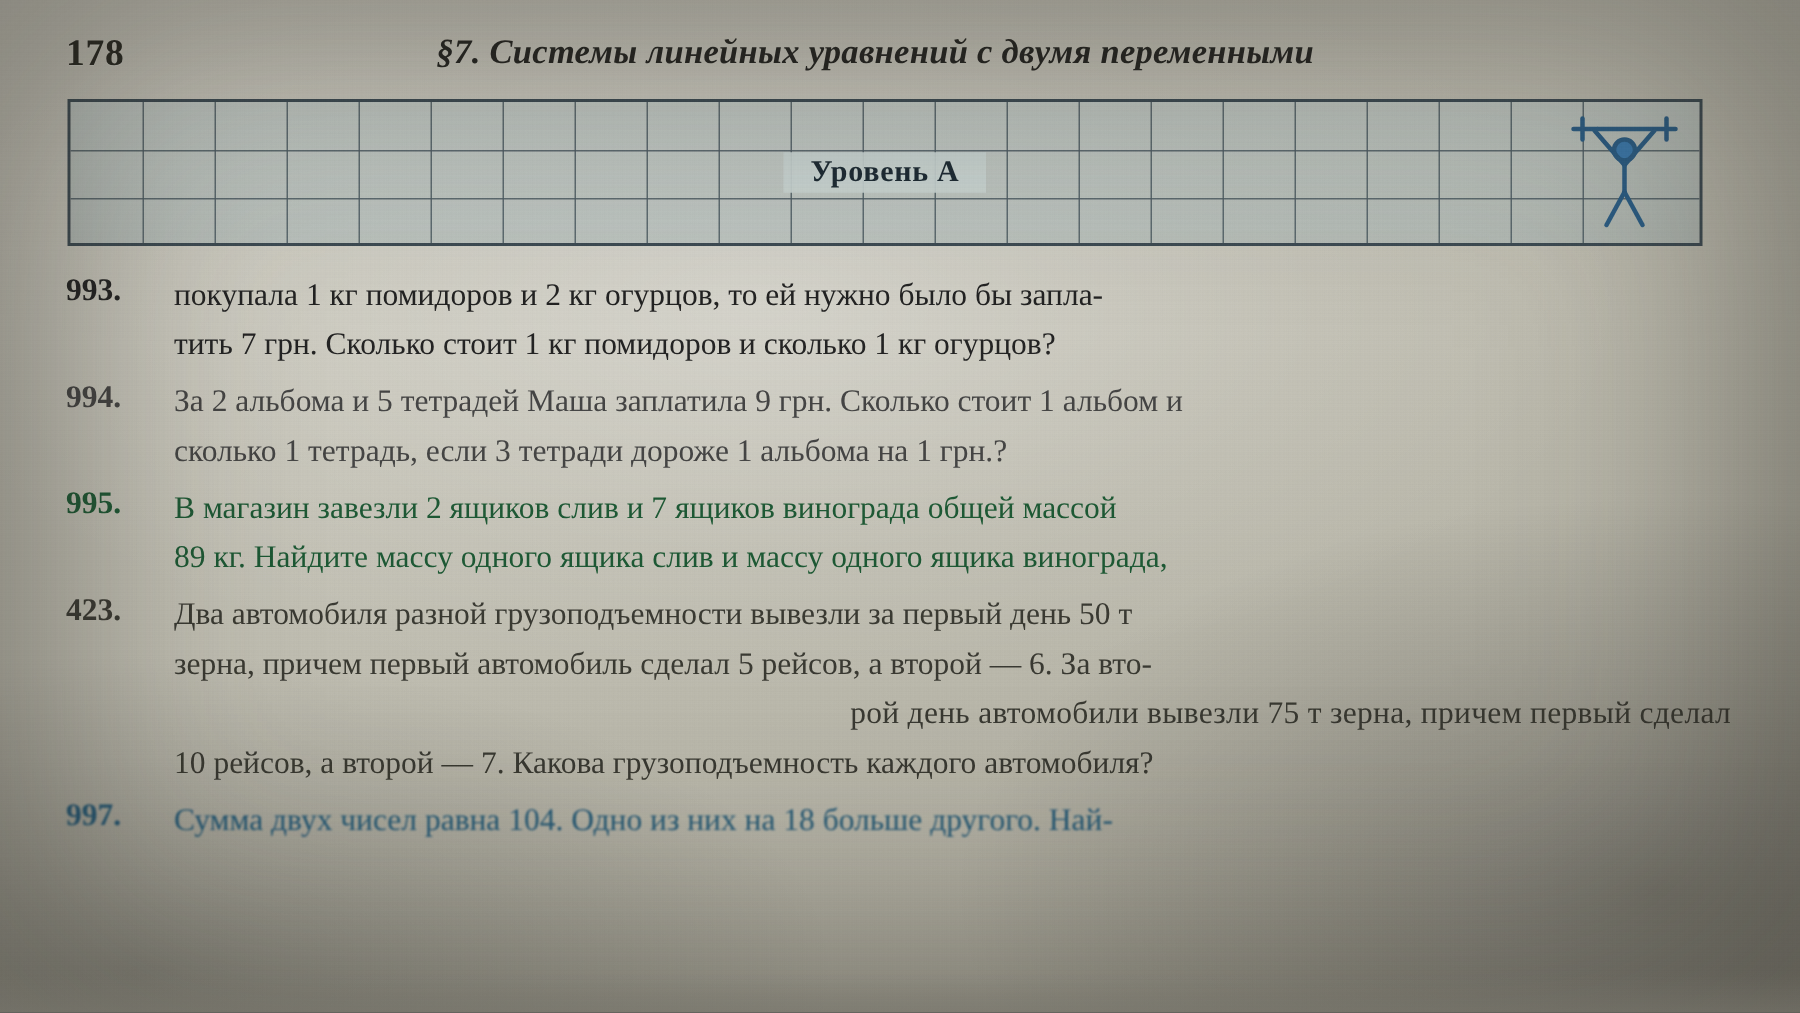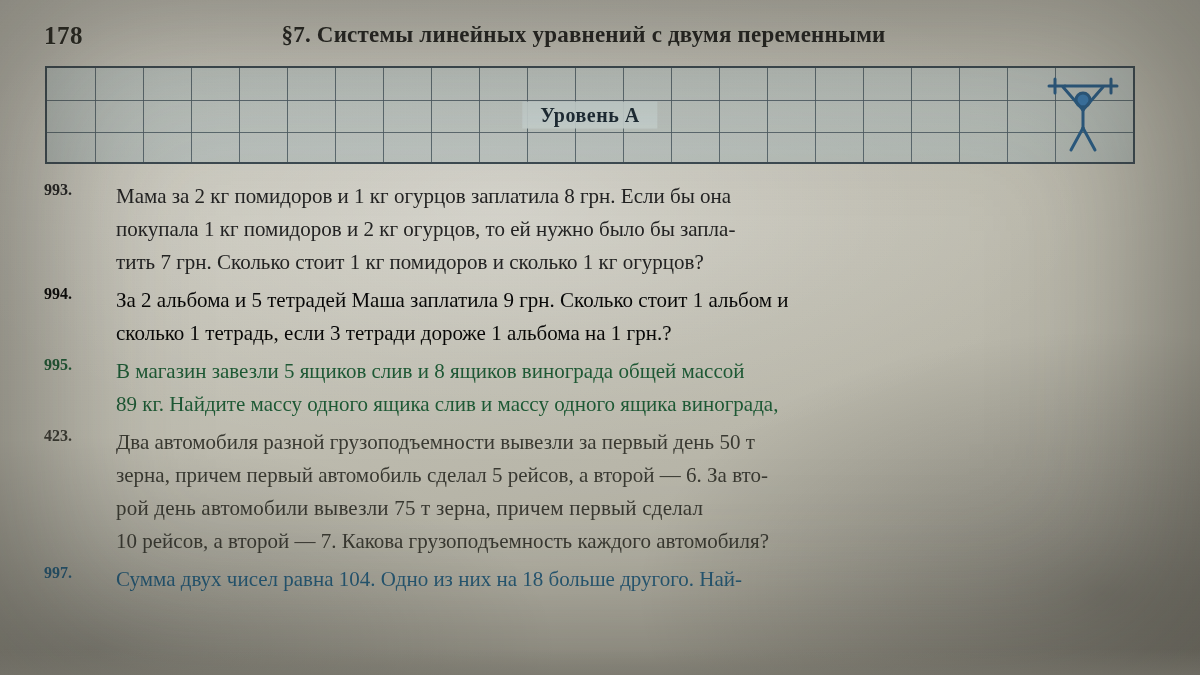--- a/index.html
+++ b/index.html
@@ -60,20 +60,21 @@
   .page-number {
     font-weight: bold;
     font-size: 25px;
     letter-spacing: 0.5px;
     color: #26261f;
     text-shadow: 0 1px 0 rgba(255,255,255,0.25);
   }
   .header-title {
     flex: 1;
     text-align: center;
+    font-style: italic;
     font-weight: bold;
     font-size: 23px;
     color: #232320;
     letter-spacing: 0.2px;
     margin-left: -30px;
     white-space: nowrap;
   }
 
   
   .band {
@@ -132,41 +133,42 @@
     right: 46px;
   }
   .ex {
     display: flex;
     margin-bottom: 5px;
   }
   .ex-num {
     width: 72px;
     flex: 0 0 72px;
     font-weight: bold;
-    font-size: 16px;
+    font-size: 21px;
     text-align: left;
     padding-top: 1px;
     color: #25251f;
   }
   .ex-body {
     flex: 1;
     font-size: 21px;
     line-height: 33px;
     color: #23231e;
   }
   .ln {
     display: block;
     white-space: nowrap;
   }
   .ln.justify {
     letter-spacing: 0.2px;
+    text-align: right;
   }
   
   .ex:nth-child(1) .ex-body, .ex:nth-child(1) .ex-num { color: #222; }
-  .ex:nth-child(2) .ex-body, .ex:nth-child(2) .ex-num { color: #000000; opacity: 0.97; }
+  .ex:nth-child(2) .ex-body, .ex:nth-child(2) .ex-num { color: #404040; opacity: 0.97; }
   .ex:nth-child(3) .ex-body, .ex:nth-child(3) .ex-num { color: #14532d; opacity: 0.95; filter: blur(0.15px); }
   .ex:nth-child(4) .ex-body, .ex:nth-child(4) .ex-num { color: #2e2e27; opacity: 0.92; filter: blur(0.35px); }
   .ex:nth-child(5) .ex-body, .ex:nth-child(5) .ex-num { color: #0c4a6e; opacity: 0.85; filter: blur(0.6px); }
 
   .clip-bottom {
     position: absolute;
     left: 0;
     right: 0;
     bottom: 0;
     height: 26px;
@@ -228,38 +230,37 @@
       </svg>
 
       <div class="band-label">Уровень А</div>
     </div>
 
     <div class="exercises">
 
       <div class="ex">
         <div class="ex-num">993.</div>
         <div class="ex-body">
-          <span class="ln">Мама за 2 кг помидоров и 1 кг огурцов заплатила 8 грн. Если бы она</span>
           <span class="ln">покупала 1 кг помидоров и 2 кг огурцов, то ей нужно было бы запла-</span>
           <span class="ln">тить 7 грн. Сколько стоит 1 кг помидоров и сколько 1 кг огурцов?</span>
         </div>
       </div>
 
       <div class="ex">
         <div class="ex-num">994.</div>
         <div class="ex-body">
           <span class="ln">За 2 альбома и 5 тетрадей Маша заплатила 9 грн. Сколько стоит 1 альбом и</span>
           <span class="ln">сколько 1 тетрадь, если 3 тетради дороже 1 альбома на 1 грн.?</span>
         </div>
       </div>
 
       <div class="ex">
         <div class="ex-num">995.</div>
         <div class="ex-body">
-          <span class="ln">В магазин завезли 5 ящиков слив и 8 ящиков винограда общей массой</span>
+          <span class="ln">В магазин завезли 2 ящиков слив и 7 ящиков винограда общей массой</span>
           <span class="ln">89 кг. Найдите массу одного ящика слив и массу одного ящика винограда,</span>
         </div>
       </div>
 
       <div class="ex">
         <div class="ex-num">423.</div>
         <div class="ex-body">
           <span class="ln">Два автомобиля разной грузоподъемности вывезли за первый день 50 т</span>
           <span class="ln">зерна, причем первый автомобиль сделал 5 рейсов, а второй — 6. За вто-</span>
           <span class="ln justify">рой день автомобили вывезли 75 т зерна, причем первый сделал</span>

